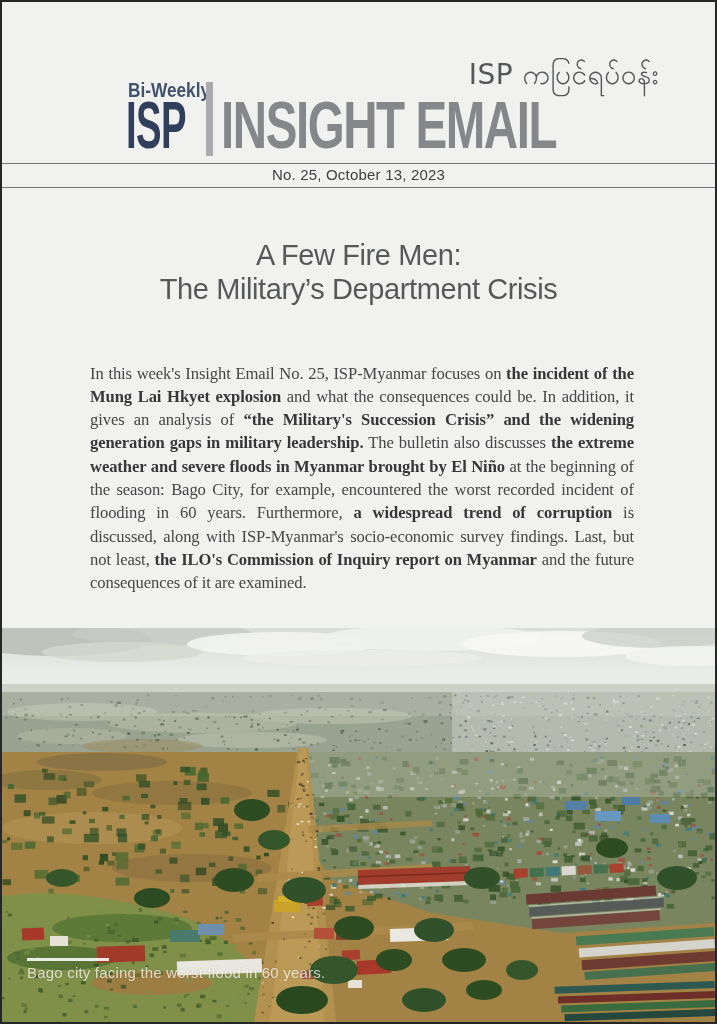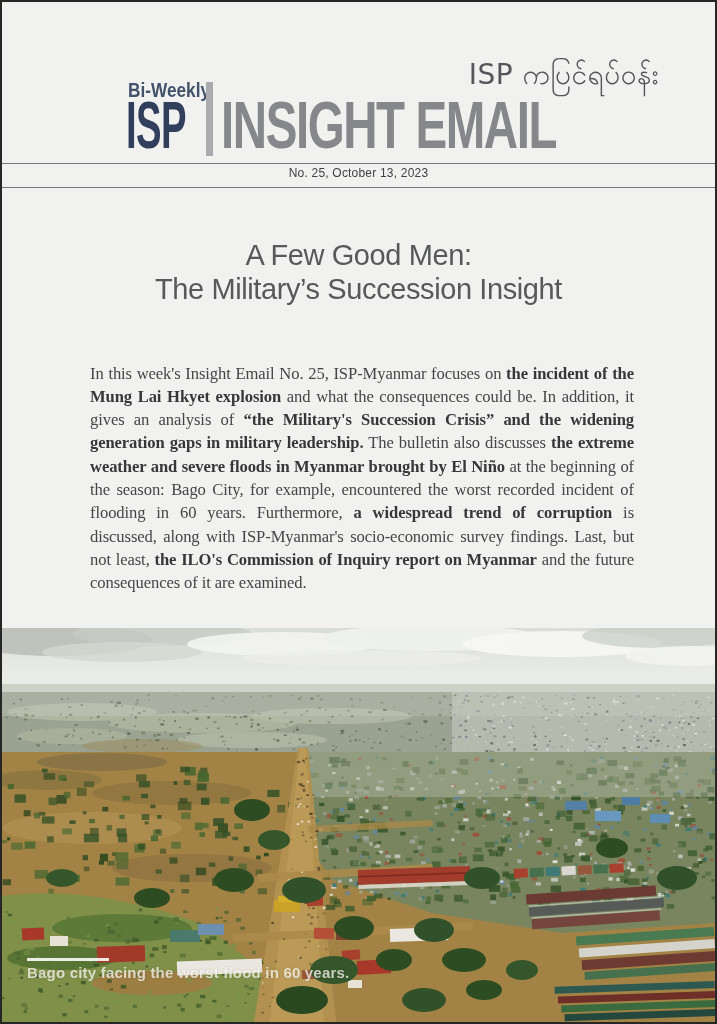--- a/index.html
+++ b/index.html
@@ -39,39 +39,38 @@
     position:absolute;left:219px;top:92px;
     font-size:66px;line-height:62px;font-weight:700;color:#85878a;
     transform:scaleX(.72);transform-origin:0 0;
     letter-spacing:-2px;white-space:nowrap;
   }
   .rule{position:absolute;left:0;right:0;height:1px;background:#737578;}
   .rule-top{top:161px;}
   .rule-bottom{top:185px;}
   .issue-line{
     position:absolute;left:0;right:0;top:164px;
-    text-align:center;font-size:12px;color:#3f4043;letter-spacing:.2px;
+    text-align:center;font-size:15px;color:#3f4043;letter-spacing:.2px;
   }
   
   .article-title{
     position:absolute;left:0;right:0;top:236px;
     text-align:center;color:#57585a;
     font-size:29px;line-height:34px;font-weight:500;letter-spacing:-.4px;
   }
   .intro{
     position:absolute;left:88px;width:544px;top:343px;
     font-size:16.6px;line-height:23.3px;color:#454547;
     text-align:justify;letter-spacing:-.1px;font-family:Liberation Serif, serif;
   }
   .intro b{color:#37373a;}
   
   .photo{
     position:absolute;left:0;right:0;bottom:0;height:394px;
     background:#4d7c0f;
-    font-weight:bold;
   }
   .photo svg{display:block;width:100%;height:100%;}
   .cap-dash{
     position:absolute;left:25px;top:330px;width:82px;height:3px;
     background:rgba(255,255,255,.88);
   }
   .cap-line{
     position:absolute;left:25px;
     font-size:15px;color:rgba(255,255,255,.72);letter-spacing:.2px;
     text-shadow:0 0 2px rgba(90,70,30,.25);
@@ -88,22 +87,22 @@
   <div class="burmese">ISP ကပြင်ရပ်ဝန်း</div>
   <div class="biweekly">Bi-Weekly</div>
   <div class="brand">ISP</div>
   <div class="mast-bar"></div>
   <div class="mast-title">INSIGHT EMAIL</div>
   <div class="rule rule-top"></div>
   <div class="issue-line">No. 25, October 13, 2023</div>
   <div class="rule rule-bottom"></div>
 
   <div class="article-title">
-    <div>A Few Good Men:</div>
-    <div>The Military’s Succession Insight</div>
+    <div>A Few Fire Men:</div>
+    <div>The Military’s Department Crisis</div>
   </div>
   <p class="intro"><span>In this week's Insight Email No. 25, ISP-Myanmar focuses on </span><b>the incident of the Mung Lai Hkyet explosion</b><span> and what the consequences could be. In addition, it gives an analysis of </span><b>“the Military's Succession Crisis” and the widening generation gaps in military leadership.</b><span> The bulletin also discusses </span><b>the extreme weather and severe floods in Myanmar brought by El Niño</b><span> at the beginning of the season: Bago City, for example, encountered the worst recorded incident of flooding in 60 years. Furthermore, </span><b>a widespread trend of corruption</b><span> is discussed, along with ISP-Myanmar's socio-economic survey findings. Last, but not least, </span><b>the ILO's Commission of Inquiry report on Myanmar</b><span> and the future consequences of it are examined.</span></p>
 
   <div class="photo">
     <svg viewBox="0 0 713 394" preserveAspectRatio="none">
       <defs>
         <linearGradient id="sky" x1="0" y1="0" x2="0" y2="1">
           <stop offset="0" stop-color="#d9ddd7"></stop>
           <stop offset="0.55" stop-color="#e9ebe6"></stop>
           <stop offset="1" stop-color="#eef0ea"></stop>

